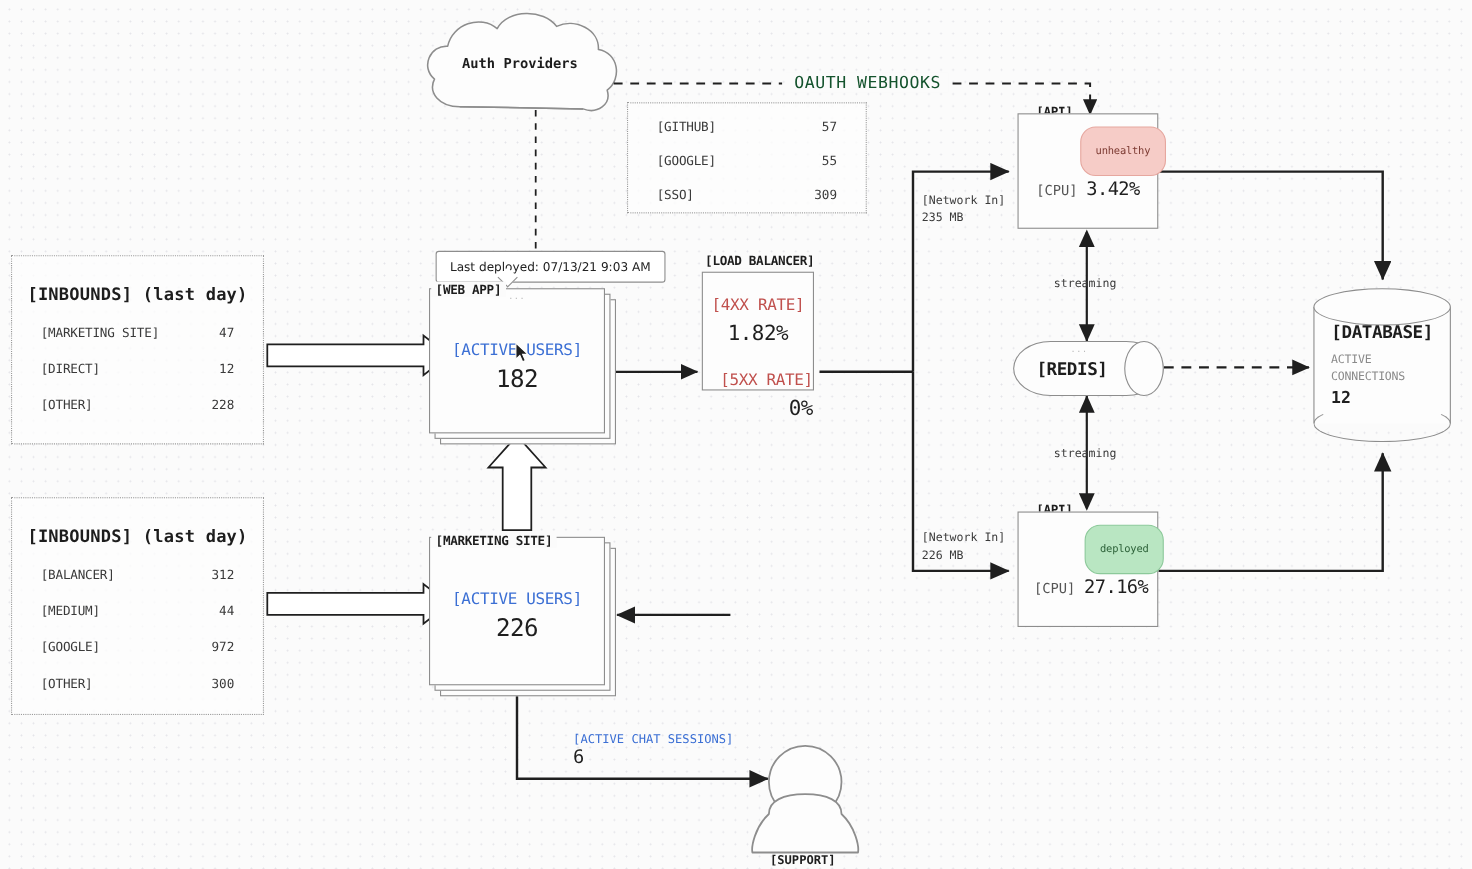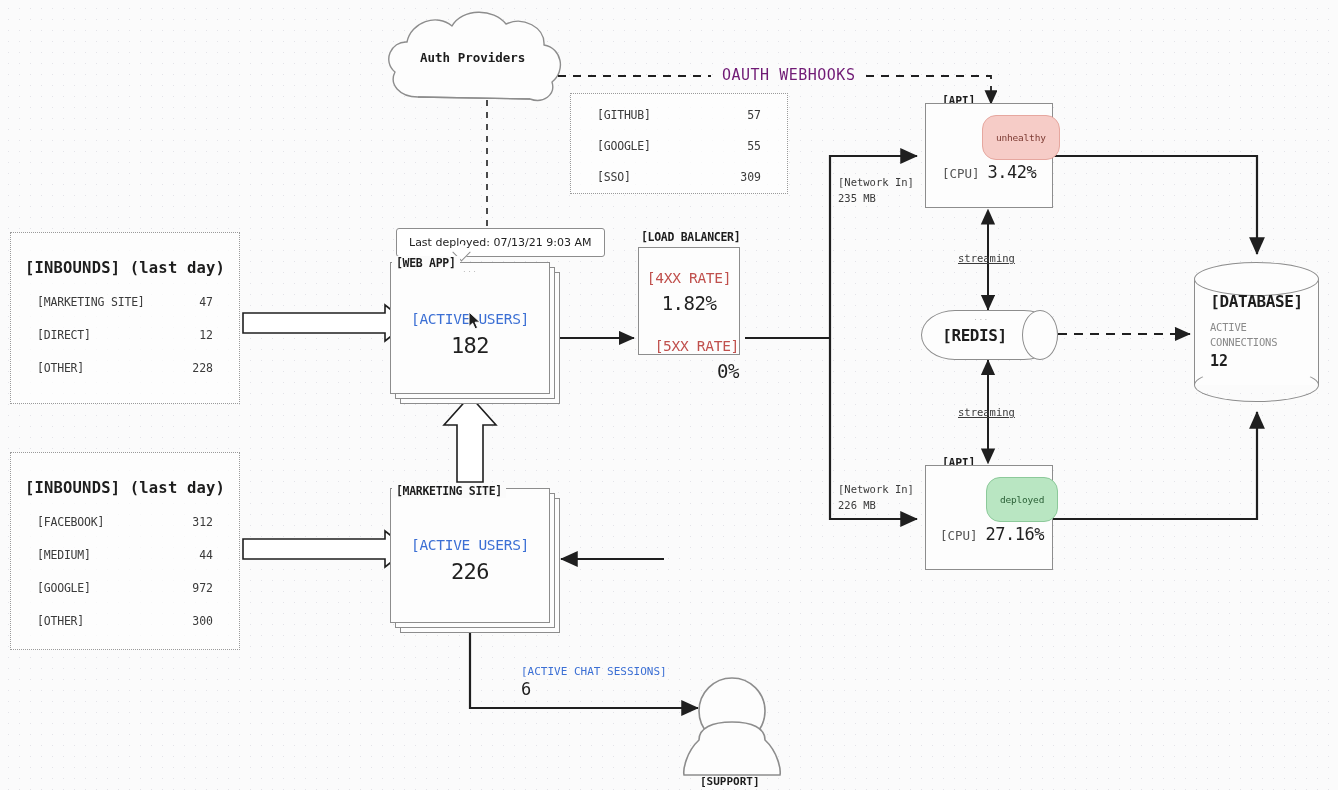--- a/index.html
+++ b/index.html
@@ -166,21 +166,21 @@
   .cpu-line .v { font-size: 17px; color: #1f1f1f; letter-spacing: -0.5px; }
 
   
   .edge-label {
     position: absolute;
     font-size: 10.5px;
     color: #3a3a3a;
     line-height: 16px;
     white-space: nowrap;
   }
-  .edge-label.center { text-align: center; text-decoration: underline; }
+  .edge-label.center { text-align: center; }
   .edge-label.blue { color: #3b6fd4; font-size: 11px; }
   .big-num {
     position: absolute;
     font-size: 17px;
     color: #1f1f1f;
   }
 
   
   .cyl { position: absolute; }
   .cyl .body {
@@ -252,21 +252,21 @@
   .cloud-label {
     position: absolute;
     font-size: 12.5px;
     font-weight: bold;
     color: #1d1d1d;
     white-space: nowrap;
   }
   .dash-label {
     position: absolute;
     font-size: 15px;
-    color: #701a75;
+    color: #14532d;
     background: #fbfbfb;
     padding: 0 7px;
     letter-spacing: 0.5px;
     white-space: nowrap;
     text-align: right;
   }
   .cursor { position: absolute; pointer-events: none; }
 </style>
 </head>
 <body>
@@ -344,21 +344,21 @@
     </div>
     <div class="stat-row">
       <span class="k">[OTHER]</span>
       <span class="v">228</span>
     </div>
   </div>
 
   <div class="node panel" style="left:10px; top:452px; width:230px; height:198px;">
     <div class="panel-title">[INBOUNDS] (last day)</div>
     <div class="stat-row">
-      <span class="k">[FACEBOOK]</span>
+      <span class="k">[BALANCER]</span>
       <span class="v">312</span>
     </div>
     <div class="stat-row">
       <span class="k">[MEDIUM]</span>
       <span class="v">44</span>
     </div>
     <div class="stat-row">
       <span class="k">[GOOGLE]</span>
       <span class="v">972</span>
     </div>

